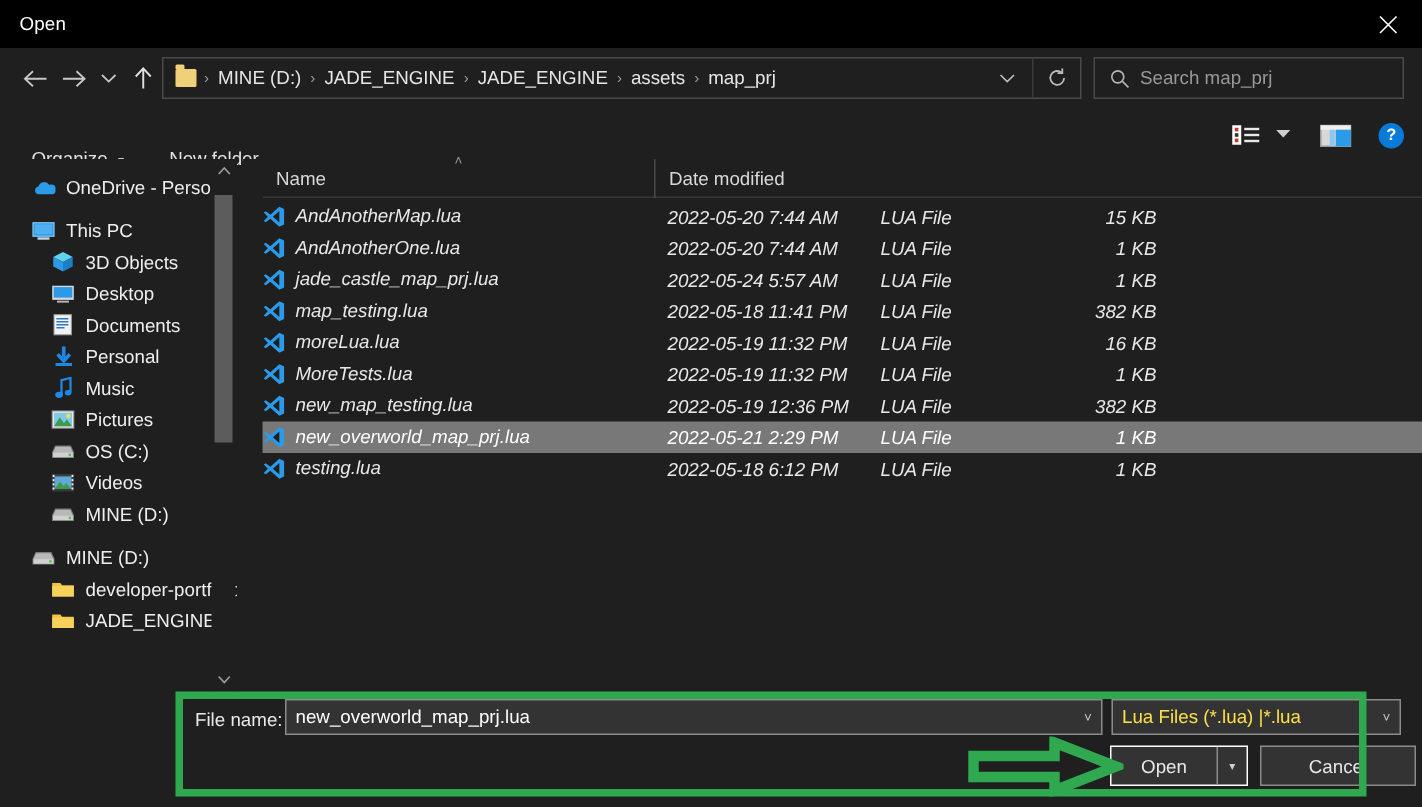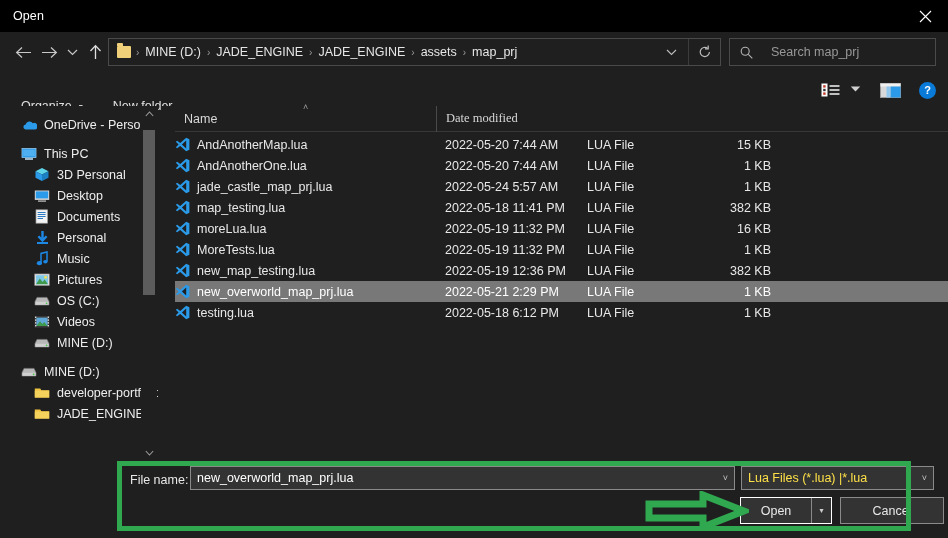--- a/index.html
+++ b/index.html
@@ -96,21 +96,21 @@
   .searchbox {
     position: absolute; left: 729px; top: 38px;
     width: 207px; height: 28px;
     border: 1px solid #4a4a4a;
     background: #1f1f1f;
     display: flex; align-items: center;
     cursor: text;
   }
   .search-ph {
     font-size: 12.5px; color: #989898;
-    margin-left: 18px;
+    margin-left: 7px;
   }
   .search-ico { margin-left: 10px; color: #b4b4b4; display: flex; }
 
   
   .cmdbar {
     position: absolute; left: 0; top: 76px;
     width: 948px; height: 28px;
     background: #1f1f1f;
     display: flex; align-items: center;
   }
@@ -186,39 +186,39 @@
     position: absolute; left: 13px; top: 0;
     width: 773px; height: 26px;
     display: flex; align-items: center;
     border-bottom: 1px solid #383838;
   }
   .col {
     font-size: 12.5px; color: #d8d8d8;
     height: 26px; display: flex; align-items: center;
     padding-left: 9px; position: relative; cursor: pointer;
   }
-  .col + .col { border-left: 1px solid #4a4a4a; font-family: Liberation Serif, serif; }
+  .col + .col { border-left: 1px solid #4a4a4a; }
   .col.last { border-right: 1px solid #4a4a4a; }
   .col-name { width: 261px; }
   .col-date { width: 142px; }
   .col-type { width: 116px; }
   .col-size { width: 81px; }
   .sortmark {
     position: absolute; left: 128px; top: -4px;
     color: #9a9a9a; font-size: 9px;
   }
 
   .rows { position: absolute; left: 13px; top: 28px; width: 773px; }
   .row {
     display: flex; align-items: center;
     height: 21px; cursor: pointer;
     font-size: 12.5px; color: #e8e8e8;
   }
   .row.selected { background: #787878; color: #ffffff; }
-  .cell { display: flex; align-items: center; overflow: hidden; white-space: nowrap; }
+  .cell { display: flex; overflow: hidden; white-space: nowrap; font-style: italic; }
   .c-name { width: 261px; padding-left: 0; }
   .c-date { width: 142px; padding-left: 9px; }
   .c-type { width: 116px; padding-left: 9px; }
   .c-size { width: 81px; padding-left: 9px; justify-content: flex-end; padding-right: 4px; }
   .vscode-ico {
     width: 15px; height: 15px; margin-right: 7px; margin-left: 0;
     flex: 0 0 auto; display: flex;
   }
 
   
@@ -422,21 +422,21 @@
           <span class="lbl">This PC</span>
         </div>
         <div class="nav-item indent1">
           <span class="nav-ico">
             <svg width="16" height="15" viewBox="0 0 16 15">
               <path d="M8 1 L14.5 4.3 L8 7.6 L1.5 4.3 Z" fill="#5fd3e8"></path>
               <path d="M1.5 4.3 L8 7.6 L8 14 L1.5 10.7 Z" fill="#2b9ae8"></path>
               <path d="M14.5 4.3 L8 7.6 L8 14 L14.5 10.7 Z" fill="#1b7fc4"></path>
             </svg>
           </span>
-          <span class="lbl">3D Personal</span>
+          <span class="lbl">3D Objects</span>
         </div>
         <div class="nav-item indent1">
           <span class="nav-ico">
             <svg width="16" height="14" viewBox="0 0 16 14">
               <rect x="0.8" y="1.5" width="14.4" height="9.4" fill="#d8d8d8"></rect>
               <rect x="1.8" y="2.4" width="12.4" height="7" fill="#2b9ae8"></rect>
               <rect x="4" y="11.4" width="8" height="1.4" fill="#b0b0b0"></rect>
             </svg>
           </span>
           <span class="lbl">Desktop</span>

